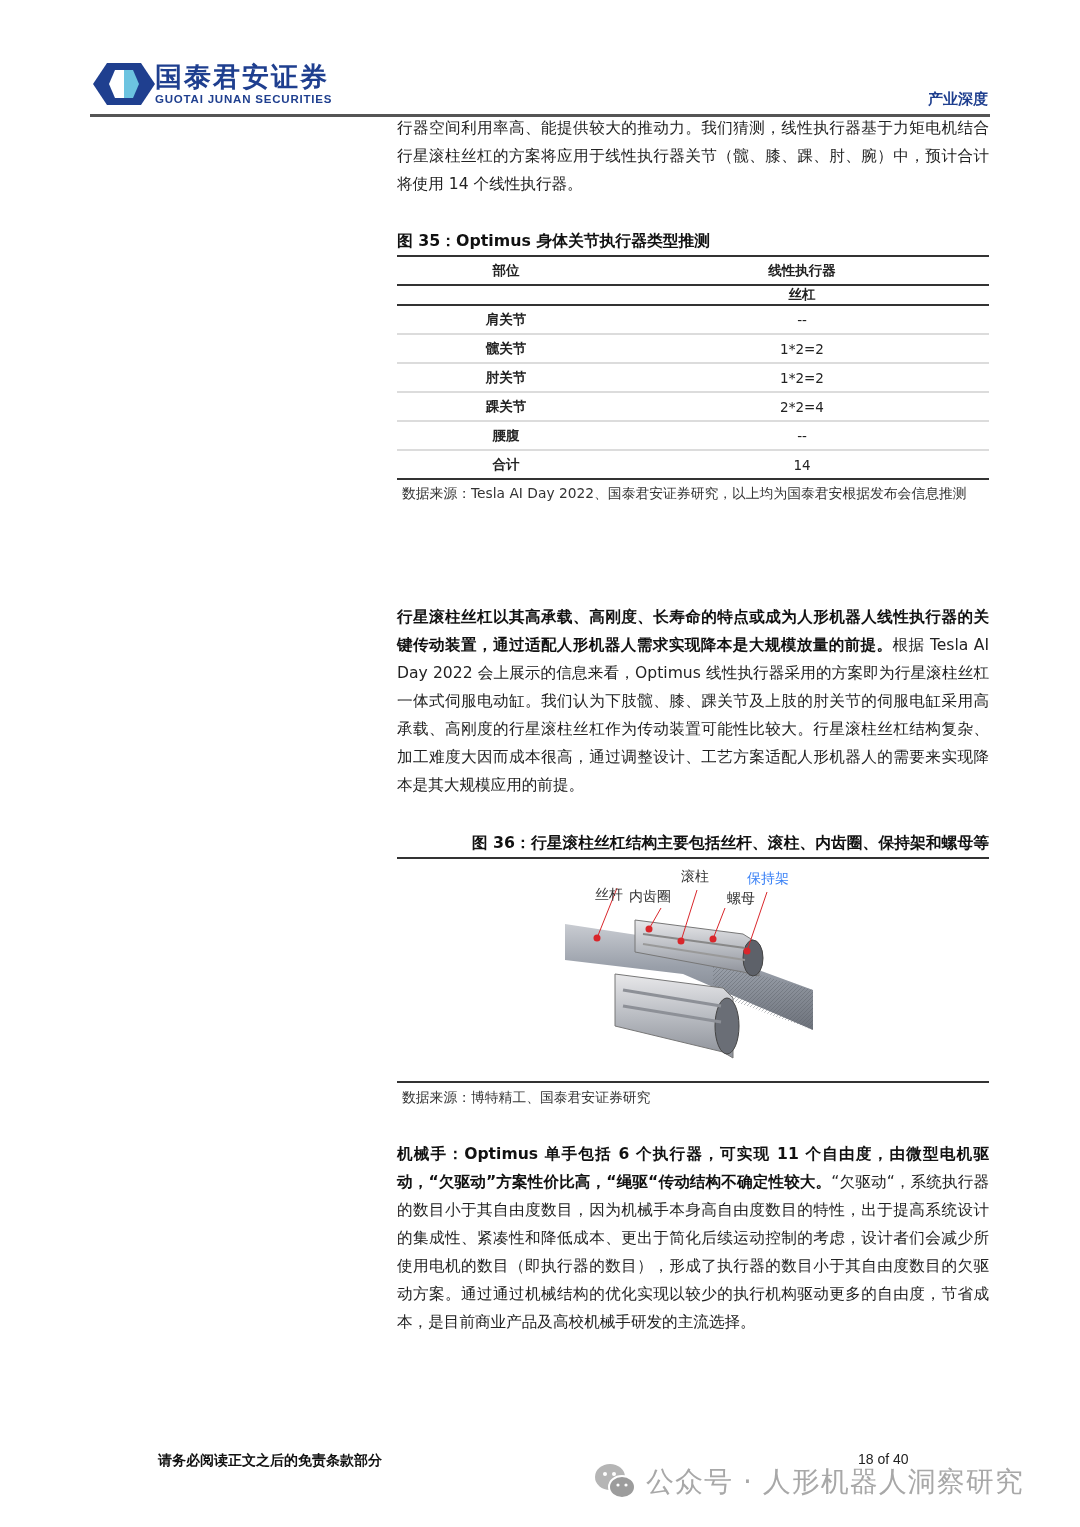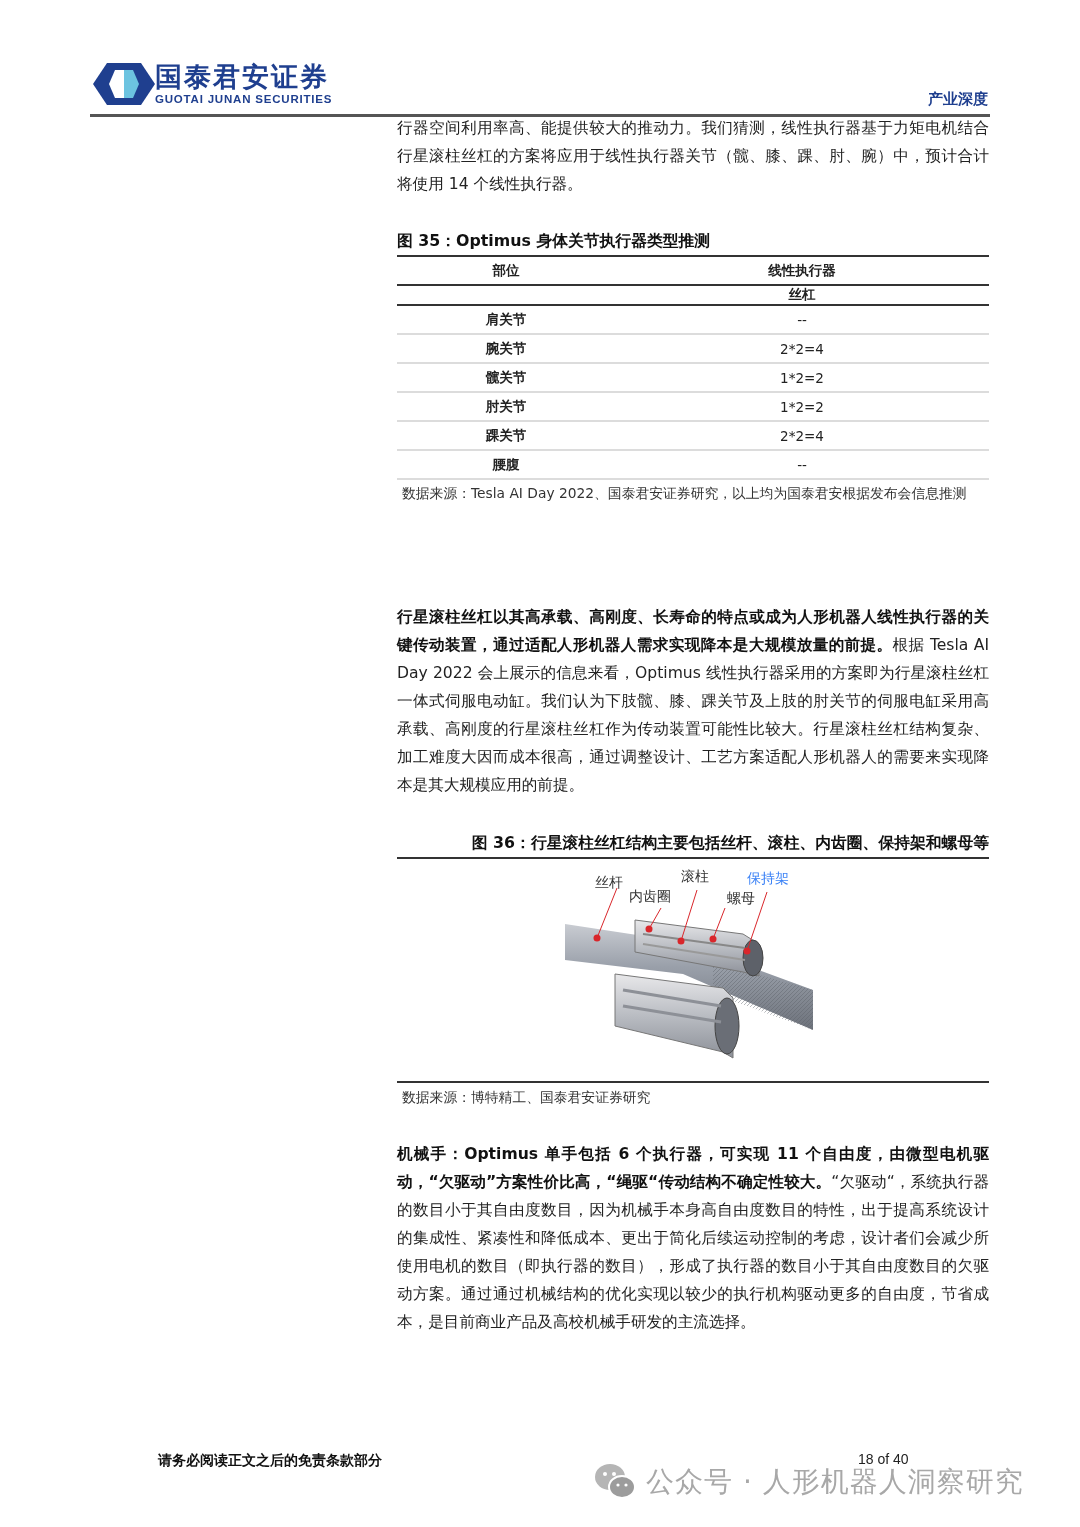--- a/index.html
+++ b/index.html
@@ -75,38 +75,38 @@
     </tr>
     <tr class="sub">
       <td class="c1"></td>
       <td class="c2">丝杠</td>
     </tr>
     <tr class="body">
       <td class="c1">肩关节</td>
       <td class="c2">--</td>
     </tr>
     <tr class="body">
-      <td class="c1">腕关节</td>
-      <td class="c2">2*2=4</td>
-    </tr>
-    <tr class="body">
       <td class="c1">髋关节</td>
       <td class="c2">1*2=2</td>
     </tr>
     <tr class="body">
       <td class="c1">肘关节</td>
       <td class="c2">1*2=2</td>
     </tr>
     <tr class="body">
       <td class="c1">踝关节</td>
       <td class="c2">2*2=4</td>
     </tr>
     <tr class="body">
       <td class="c1">腰腹</td>
       <td class="c2">--</td>
+    </tr>
+    <tr class="body last">
+      <td class="c1">合计</td>
+      <td class="c2">14</td>
     </tr>
   </tbody>
     </table>
   <div class="source" style="margin-top:5px;margin-left:5px;">数据来源：Tesla AI Day 2022、国泰君安证券研究，以上均为国泰君安根据发布会信息推测</div>
 </div>
 
 <div class="col para" style="top:603px;">
   <b>行星滚柱丝杠以其高承载、高刚度、长寿命的特点或成为人形机器人线性执行器的关键传动装置，通过适配人形机器人需求实现降本是大规模放量的前提。</b><span>根据 Tesla AI Day 2022 会上展示的信息来看，Optimus 线性执行器采用的方案即为行星滚柱丝杠一体式伺服电动缸。我们认为下肢髋、膝、踝关节及上肢的肘关节的伺服电缸采用高承载、高刚度的行星滚柱丝杠作为传动装置可能性比较大。行星滚柱丝杠结构复杂、加工难度大因而成本很高，通过调整设计、工艺方案适配人形机器人的需要来实现降本是其大规模应用的前提。</span>
 </div>
 
@@ -151,21 +151,21 @@
     <circle cx="118" cy="79" r="3.5" fill="#d9262b"></circle>
     <circle cx="150" cy="77" r="3.5" fill="#d9262b"></circle>
     <circle cx="184" cy="89" r="3.5" fill="#d9262b"></circle>
 
     <line x1="54" y1="26" x2="34" y2="76" stroke="#d9262b" stroke-width="1"></line>
     <line x1="98" y1="46" x2="86" y2="67" stroke="#d9262b" stroke-width="1"></line>
     <line x1="134" y1="28" x2="118" y2="79" stroke="#d9262b" stroke-width="1"></line>
     <line x1="162" y1="46" x2="150" y2="77" stroke="#d9262b" stroke-width="1"></line>
     <line x1="204" y1="30" x2="184" y2="89" stroke="#d9262b" stroke-width="1"></line>
   </svg>
-  <span style="position:absolute;left:32px;top:12px;font-family:'DejaVu Serif',serif;font-size:14px;color:#333;">丝杆</span>
+  <span style="position:absolute;left:32px;top:24px;font-family:'DejaVu Serif',serif;font-size:14px;color:#333;">丝杆</span>
   <span style="position:absolute;left:118px;top:6px;font-family:'DejaVu Serif',serif;font-size:14px;color:#333;">滚柱</span>
   <span style="position:absolute;left:184px;top:8px;font-family:'DejaVu Serif',serif;font-size:14px;color:#3b82f6;">保持架</span>
   <span style="position:absolute;left:66px;top:26px;font-family:'DejaVu Serif',serif;font-size:14px;color:#333;">内齿圈</span>
   <span style="position:absolute;left:164px;top:28px;font-family:'DejaVu Serif',serif;font-size:14px;color:#333;">螺母</span>
 </div>
 
 <div class="col" style="top:1081px;">
   <div class="rule-dark"></div>
   <div class="source" style="margin-top:6px;margin-left:5px;">数据来源：博特精工、国泰君安证券研究</div>
 </div>

